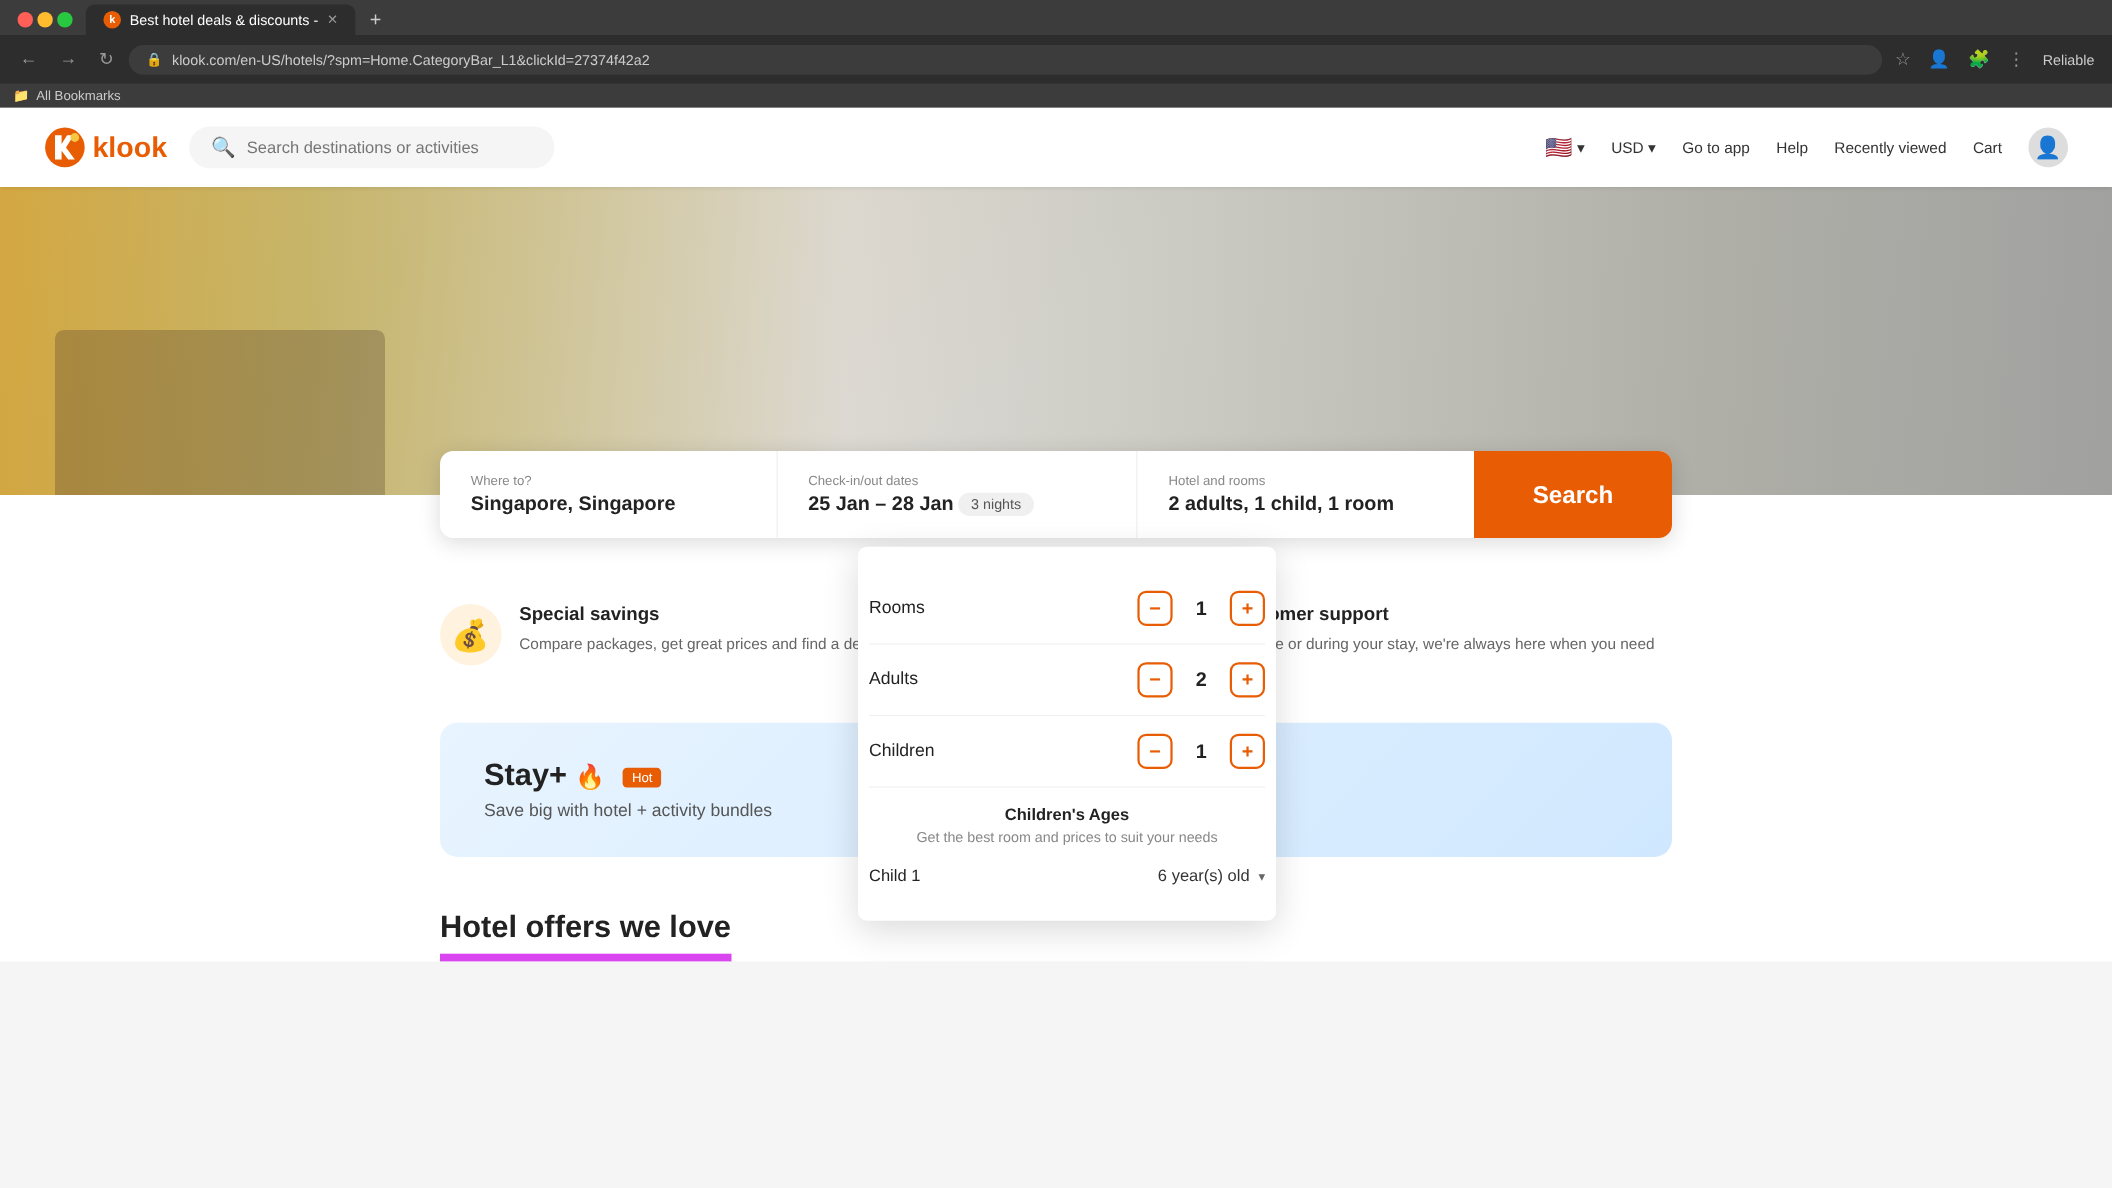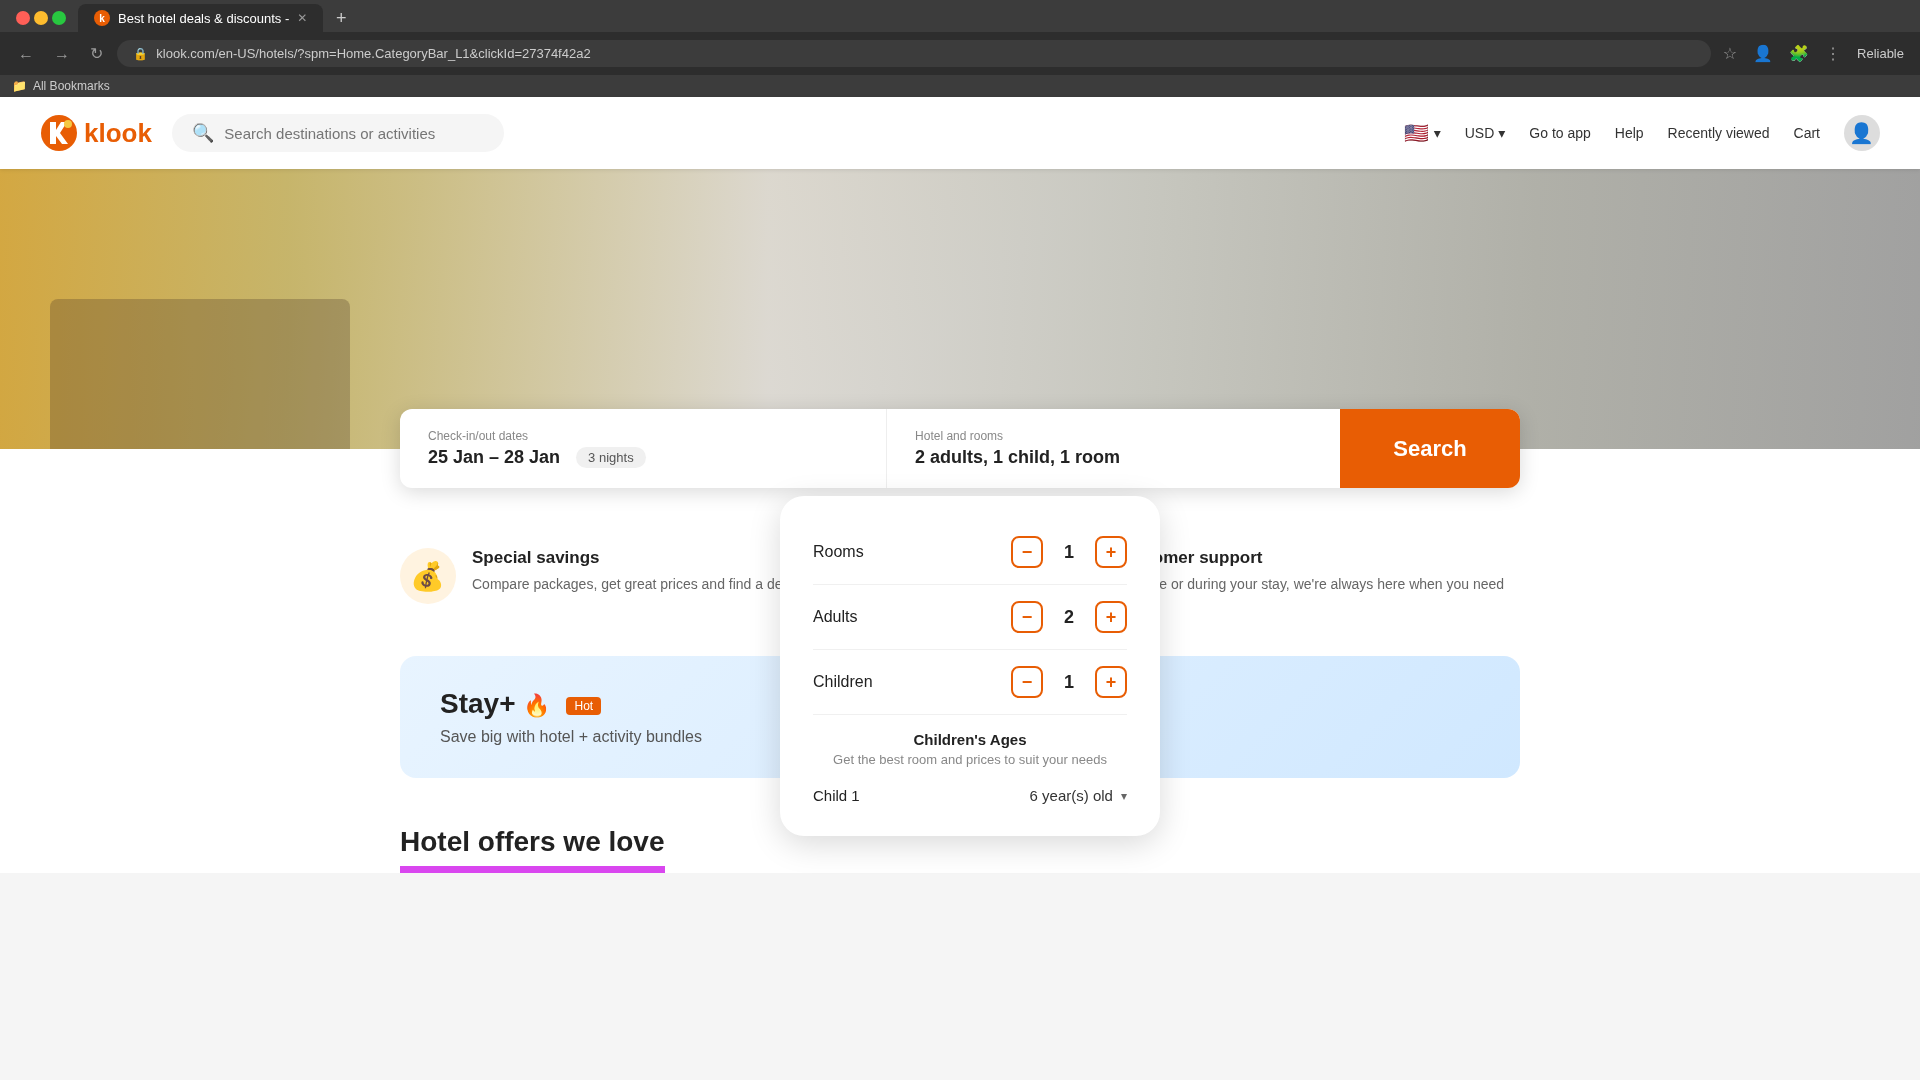--- a/index.html
+++ b/index.html
@@ -40,26 +40,26 @@
     
     .hero { position: relative; height: 280px; background: linear-gradient(135deg, #e8b84b 0%, #c8a840 20%, #d0d0c8 50%, #b8b8b0 100%); overflow: hidden; }
     .hero-overlay { position: absolute; inset: 0; background: rgba(0,0,0,0.1); }
 
     
     .search-widget { position: relative; margin: -40px auto 0; max-width: 1200px; padding: 0 40px; z-index: 20; }
     .search-box { background: #fff; border-radius: 12px; box-shadow: 0 4px 20px rgba(0,0,0,0.15); display: flex; align-items: stretch; overflow: visible; }
     .search-field { flex: 1; padding: 20px 28px; border-right: 1px solid #eee; cursor: pointer; min-width: 0; }
     .search-field-label { font-size: 12px; color: #888; margin-bottom: 4px; }
     .search-field-value { font-size: 18px; font-weight: 600; color: #222; white-space: nowrap; }
-    .search-field-dates { display: flex; align-items: center; gap: 16px; }
+    .search-field-dates { display: flex; align-items: center; gap: 4px; }
     .nights-badge { background: #f0f0f0; border-radius: 20px; padding: 3px 12px; font-size: 13px; color: #555; }
     .search-btn { background: #e85d04; color: #fff; border: none; padding: 18px 48px; font-size: 22px; font-weight: 700; cursor: pointer; border-radius: 0 12px 12px 0; min-width: 180px; }
 
     
-    .guests-dropdown { position: absolute; top: 100%; right: 180px; background: #fff; border-radius: 24px; box-shadow: 0 8px 32px rgba(0,0,0,0.15); padding: 24px 33px; min-width: 380px; z-index: 100; margin-top: 8px; }
+    .guests-dropdown { position: absolute; top: 100%; right: 180px; background: #fff; border-radius: 8px; box-shadow: 0 8px 32px rgba(0,0,0,0.15); padding: 24px 10px; min-width: 380px; z-index: 100; margin-top: 8px; }
     .guests-row { display: flex; align-items: center; justify-content: space-between; padding: 16px 0; border-bottom: 1px solid #f0f0f0; }
     .guests-row:last-of-type { border-bottom: none; }
     .guests-label { font-size: 16px; color: #222; font-weight: 500; }
     .counter { display: flex; align-items: center; gap: 16px; }
     .counter-btn { width: 32px; height: 32px; border-radius: 8px; border: 2px solid #e85d04; background: #fff; color: #e85d04; font-size: 18px; font-weight: 700; cursor: pointer; display: flex; align-items: center; justify-content: center; }
     .counter-val { font-size: 18px; font-weight: 600; color: #222; min-width: 20px; text-align: center; }
     .children-ages-section { padding-top: 16px; text-align: center; }
     .children-ages-title { font-size: 15px; font-weight: 600; color: #222; margin-bottom: 4px; }
     .children-ages-desc { font-size: 13px; color: #888; margin-bottom: 12px; }
     .child-age-row { display: flex; align-items: center; justify-content: space-between; padding: 8px 0; }
@@ -184,20 +184,24 @@
     <div class="hero-overlay"></div>
 
     <div style="position:absolute; inset:0; background: linear-gradient(90deg, #d4a842 0%, #c8b870 15%, #e0ddd8 40%, #c8c8c0 60%, #b0b0a8 80%, #a0a0a0 100%); opacity:0.9;"></div>
 
     <div style="position:absolute; bottom:0; left:50px; width:300px; height:150px; background:rgba(80,60,40,0.3); border-radius:8px 8px 0 0;"></div>
   </div>
 
   <div class="search-widget">
     <div class="search-box">
 
+      <div class="search-field" style="flex:1.2;">
+        <div class="search-field-label">Where to?</div>
+        <div class="search-field-value">Singapore, Singapore</div>
+      </div>
 
       <div class="search-field" style="flex:1.3;">
         <div class="search-field-label">Check-in/out dates</div>
         <div class="search-field-dates">
           <span class="search-field-value">25 Jan – 28 Jan</span>
           <span class="nights-badge">3 nights</span>
         </div>
       </div>
 
       <div class="search-field" style="flex:1.2; border-right:none; position:relative;">

